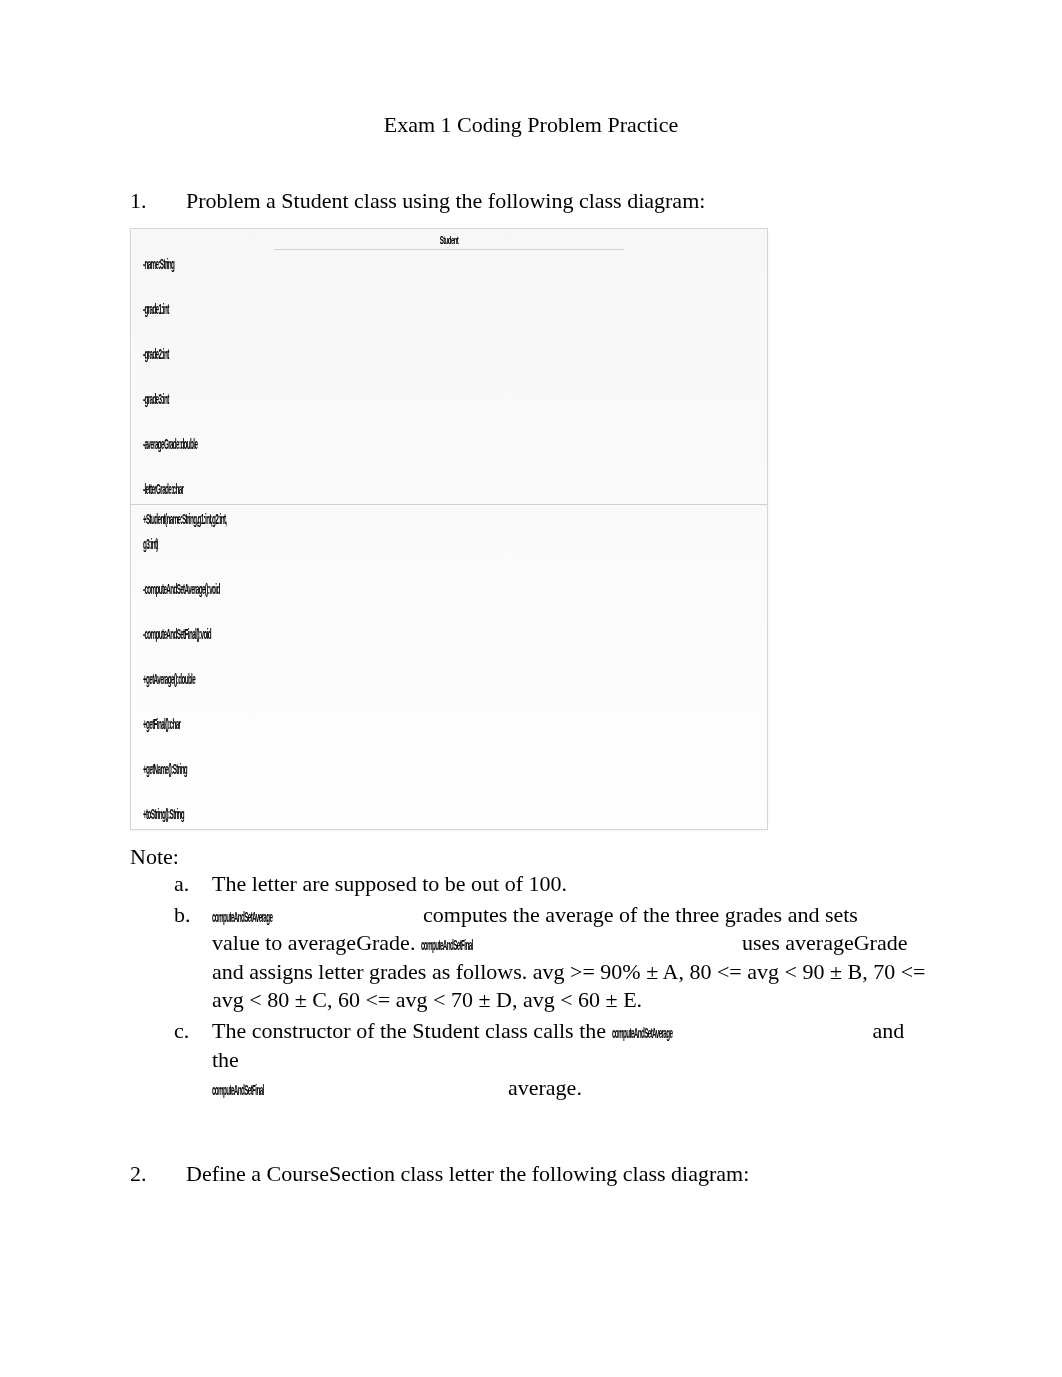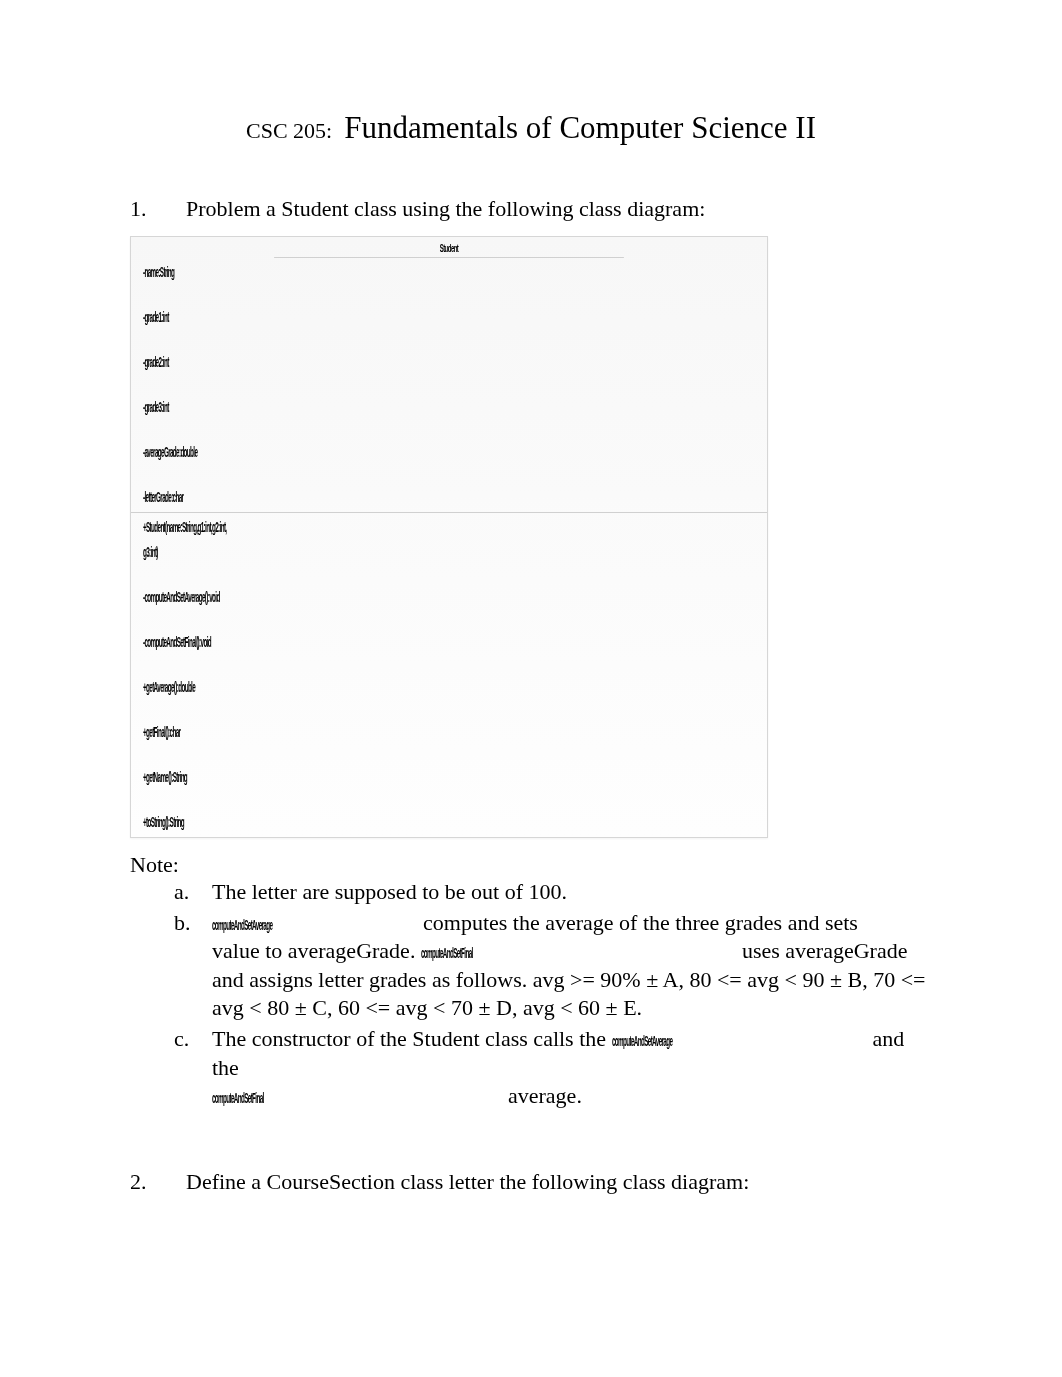--- a/index.html
+++ b/index.html
@@ -125,25 +125,21 @@
   .q2 {
     margin-top: 58px;
   }
 </style>
 </head>
 <body>
 
 <div class="page">
 
   <div class="title-block">
-    <div>
-      <span class="course-code">CSC 205:</span>
-      <span>&nbsp;</span>
-      <span class="course-title">Fundamentals of Computer Science II</span>
-    </div>
+    <div class="subtitle">Exam 1 Coding Problem Practice</div>
   </div>
 
   <div class="q-row">
     <div class="q-num">1.</div>
     <div class="q-text">Problem a Student class using the following class diagram:</div>
   </div>
 
   <div class="uml-box">
     <div class="uml-class-name">Student</div>
     <div class="uml-section attrs">

